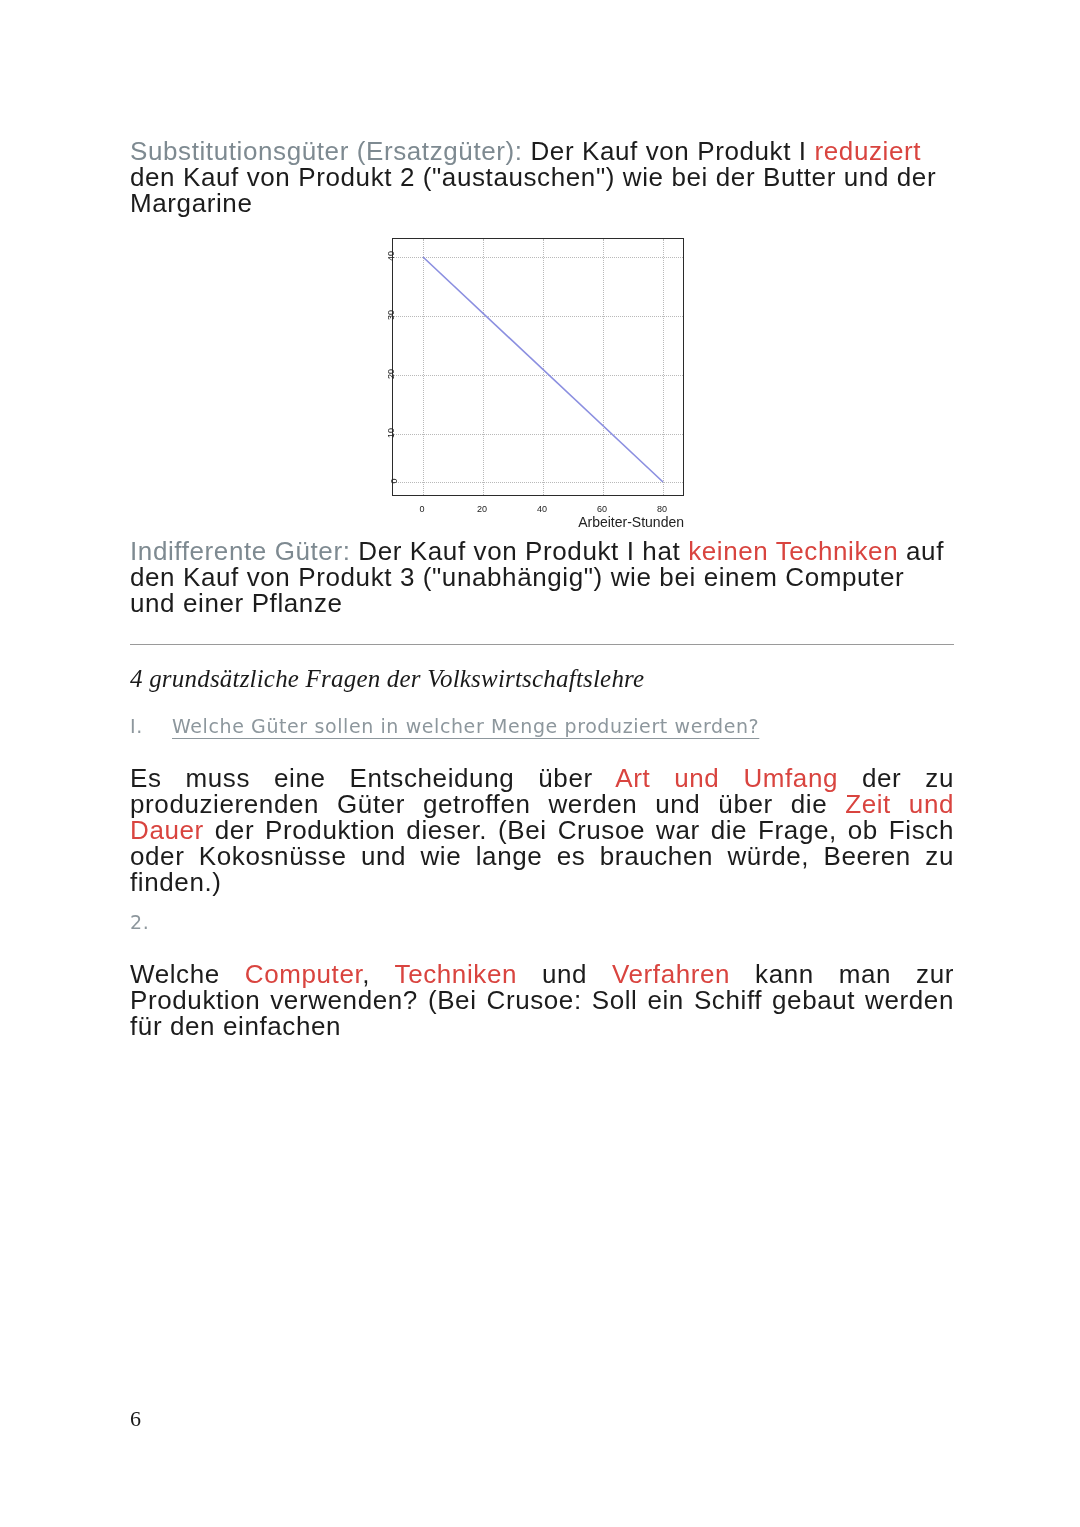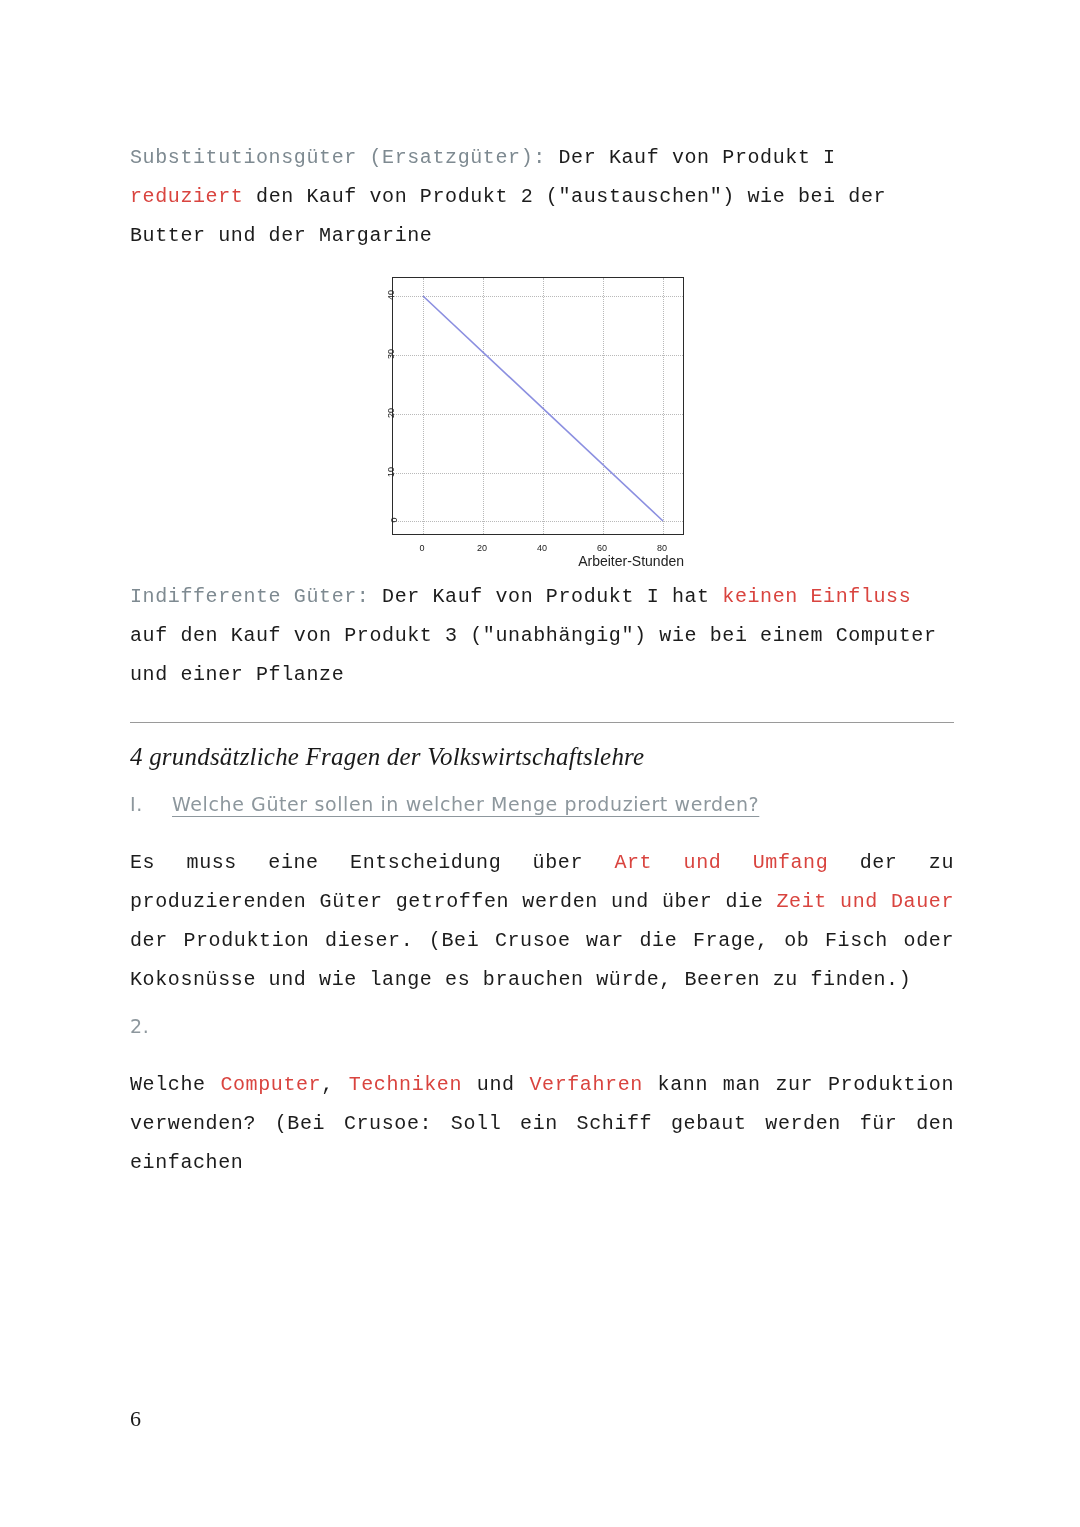--- a/index.html
+++ b/index.html
@@ -24,23 +24,23 @@
   }
   .content {
     position: absolute;
     left: 130px;
     top: 138px;
     width: 824px;
   }
 
   
   .hand {
-    font-family: Liberation Mono, monospace;
-    font-size: 20px;
-    line-height: 39px;
+    font-family: Liberation Sans, sans-serif;
+    font-size: 26px;
+    line-height: 26px;
     letter-spacing: 0.6px;
     color: #1c1c1c;
   }
   .hand.justify { text-align: justify; }
 
   .lead {
     color: #7e8a91;
   }
   .red {
     color: #d9443f;
@@ -277,21 +277,21 @@
         <div class="xtick" style="left:150px;">40</div>
         <div class="xtick" style="left:210px;">60</div>
         <div class="xtick" style="left:270px;">80</div>
 
         <div class="xlabel">Arbeiter-Stunden</div>
       </div>
     </div>
 
     <div style="height:42px;"></div>
     <p class="hand">
-      <span class="lead">Indifferente Güter:</span><span> Der Kauf von Produkt I hat </span><span class="red">keinen Einfluss</span><span> auf den Kauf von Produkt 3 ("unabhängig") wie bei einem Computer und einer Pflanze</span>
+      <span class="lead">Indifferente Güter:</span><span> Der Kauf von Produkt I hat </span><span class="red">keinen Techniken</span><span> auf den Kauf von Produkt 3 ("unabhängig") wie bei einem Computer und einer Pflanze</span>
     </p>
 
 
     <div class="rule"></div>
     <div class="serif-head">4 grundsätzliche Fragen der Volkswirtschaftslehre</div>
 
     <div class="qitem">
       <span class="num">I.</span>
       <span class="qtext">Welche Güter sollen in welcher Menge produziert werden?</span>
     </div>

